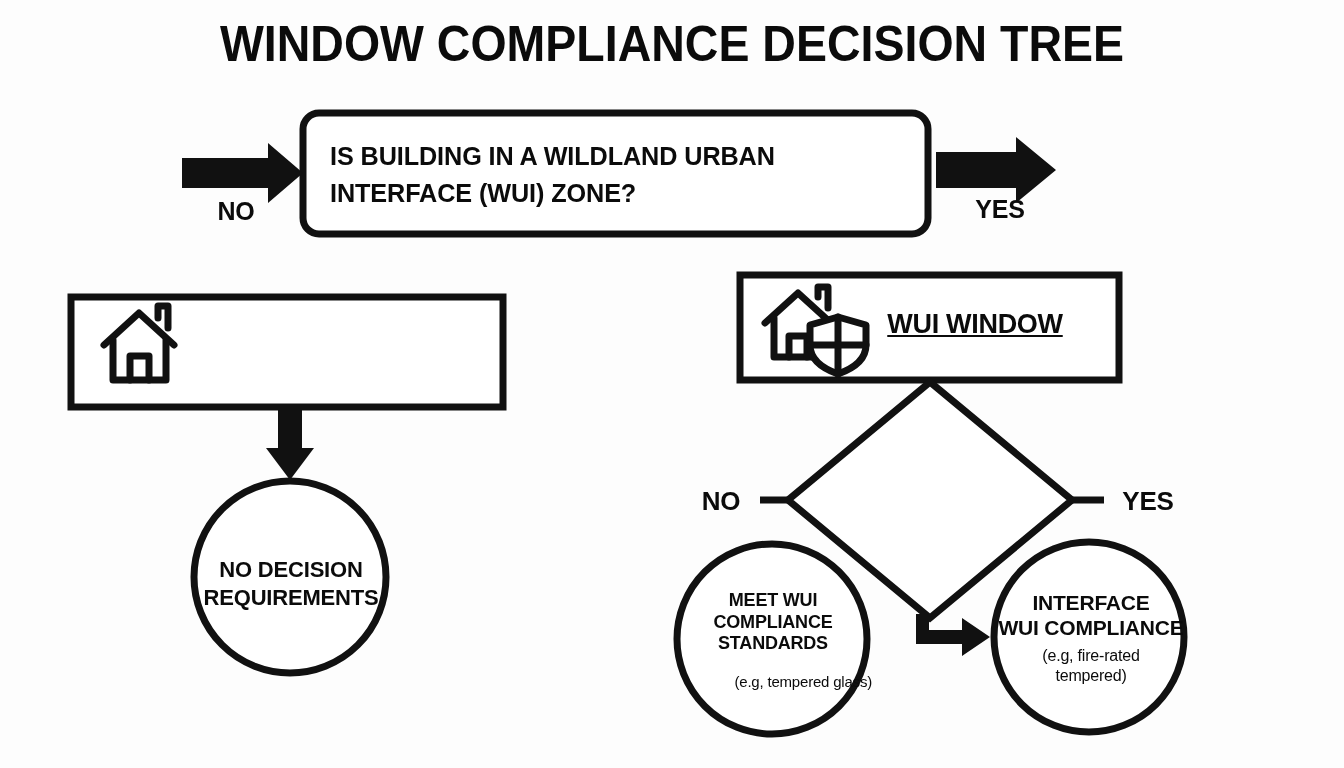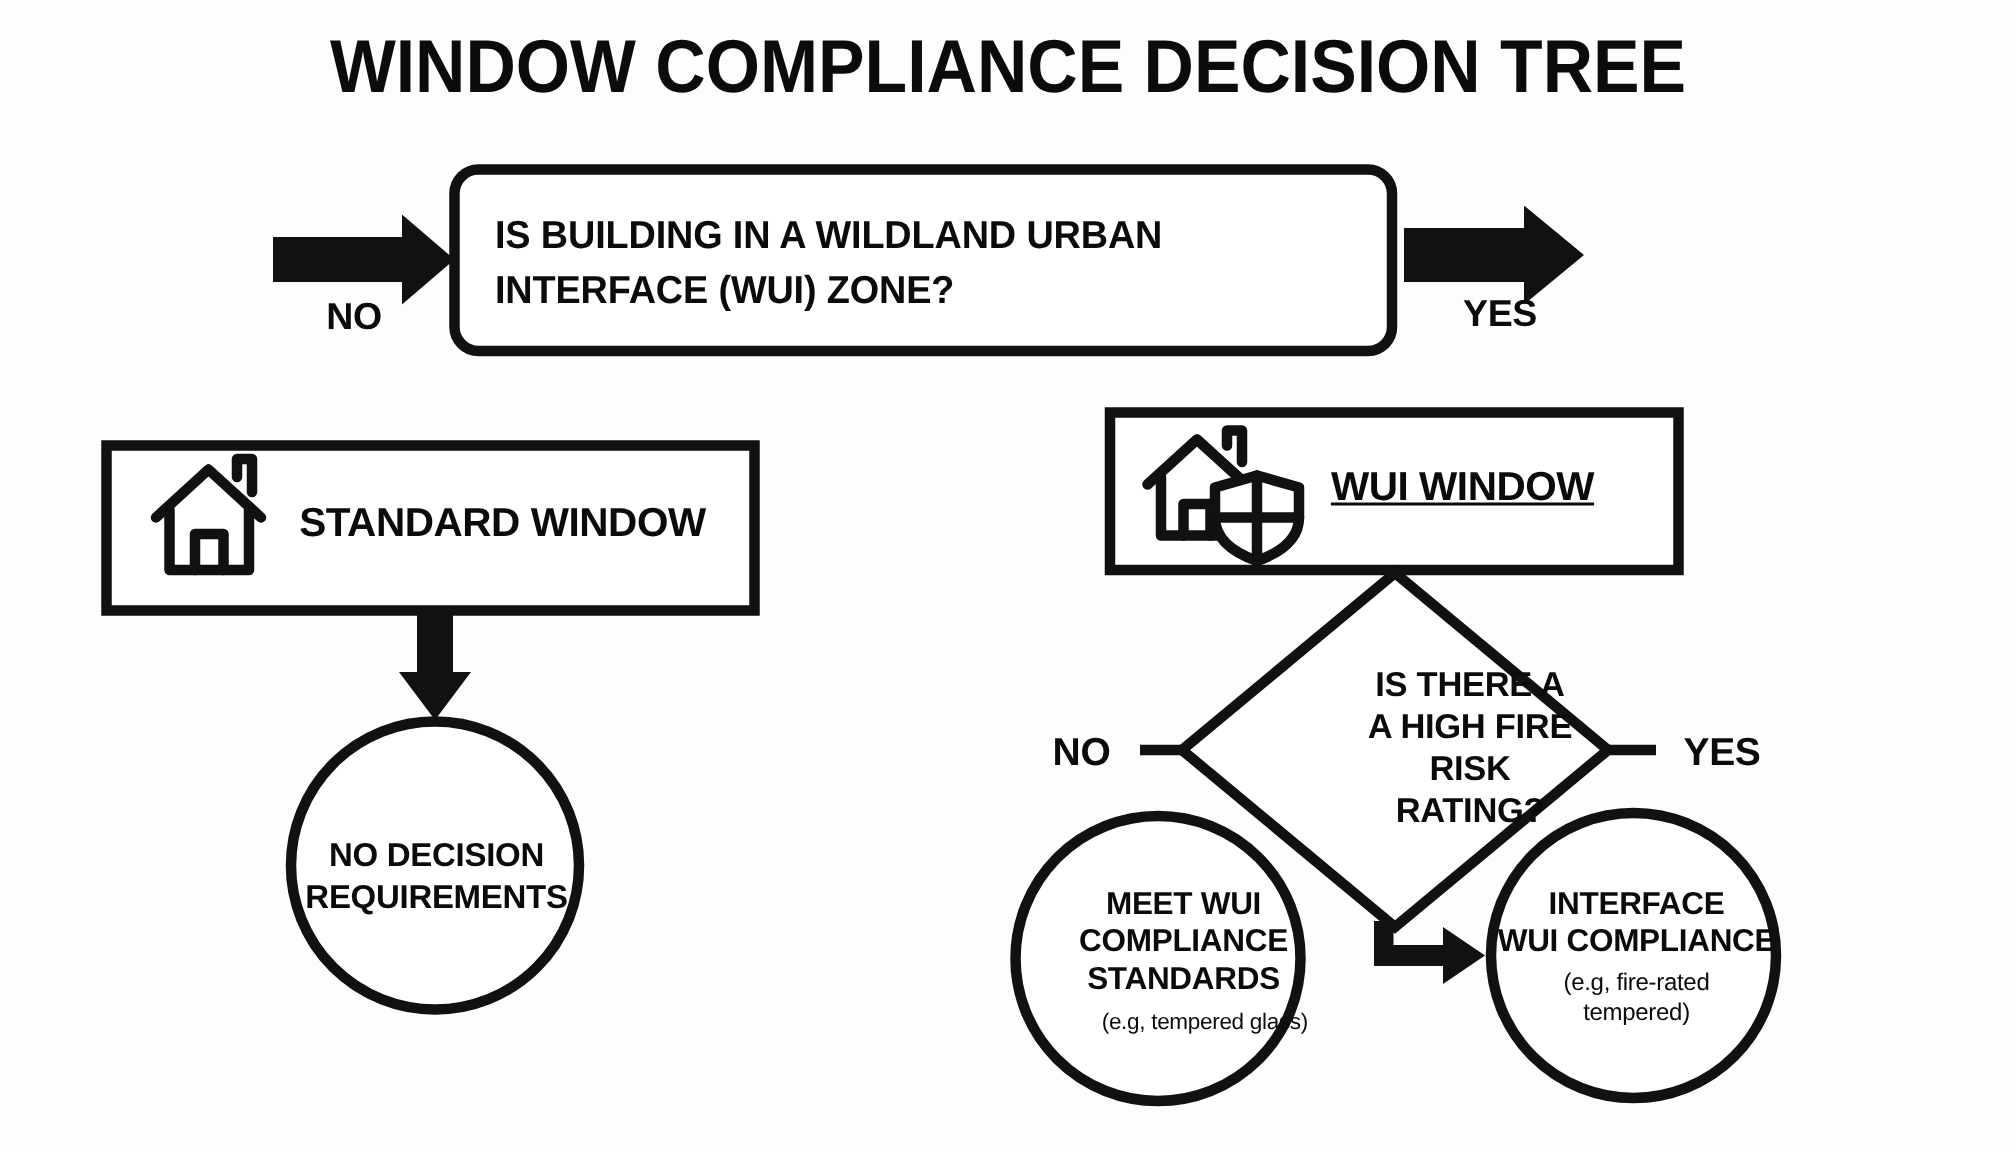--- a/index.html
+++ b/index.html
@@ -113,24 +113,24 @@
 
   #circle-no-special-text {
     left: 196px;
     top: 556px;
     width: 190px;
     font-size: 22px;
     line-height: 1.26;
   }
 
   #circle-meet-text {
-    left: 700px;
+    left: 684px;
     top: 590px;
     width: 178px;
-    font-size: 21px;
+    font-size: 18px;
     line-height: 1.2;
   }
   #circle-meet-note {
     left: 676px;
     top: 673px;
     width: 196px;
     font-size: 15px;
     font-weight: normal;
     line-height: 1.2;
     text-align: right;
@@ -212,27 +212,22 @@
   </svg>
 
   <div class="txt" id="page-title">WINDOW COMPLIANCE DECISION TREE</div>
 
   <div class="txt" id="question-text">IS BUILDING IN A WILDLAND URBAN
 INTERFACE (WUI) ZONE?</div>
 
   <div class="txt" id="label-no-top">NO</div>
   <div class="txt" id="label-yes-top">YES</div>
 
-  <div class="txt" id="standard-window-label">STANDARD WINDOW</div>
   <div class="txt" id="wui-window-label">WUI WINDOW</div>
 
-  <div class="txt" id="diamond-text">IS THERE A
-A HIGH FIRE
-RISK
-RATING?</div>
 
   <div class="txt" id="label-no-mid">NO</div>
   <div class="txt" id="label-yes-mid">YES</div>
 
   <div class="txt" id="circle-no-special-text">NO DECISION
 REQUIREMENTS</div>
 
   <div class="txt" id="circle-meet-text">MEET WUI
 COMPLIANCE
 STANDARDS</div>

